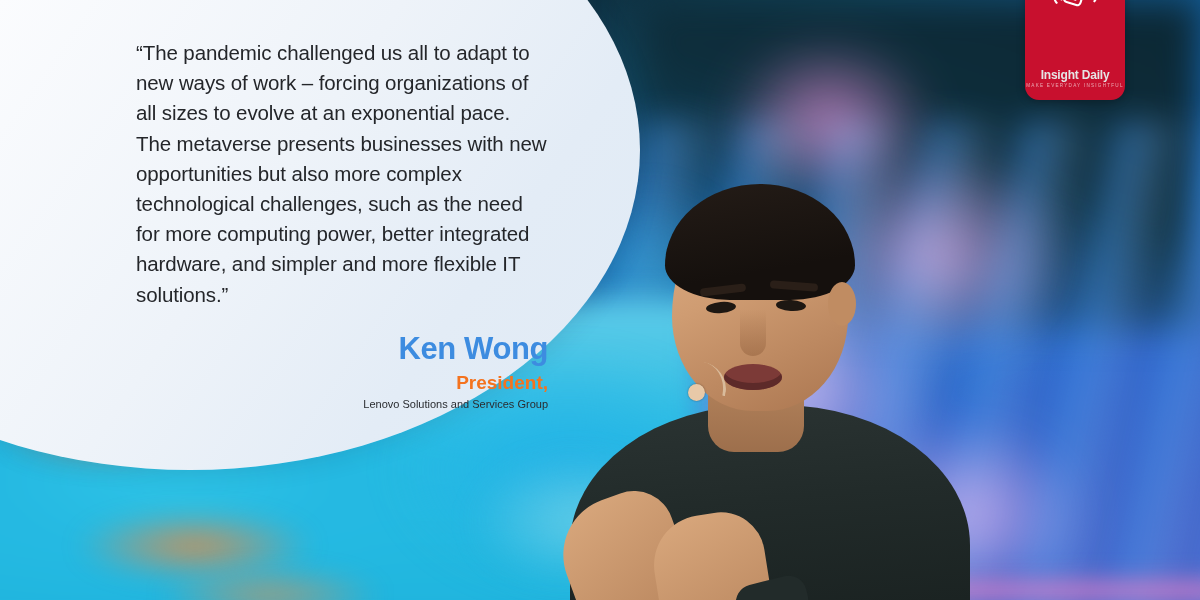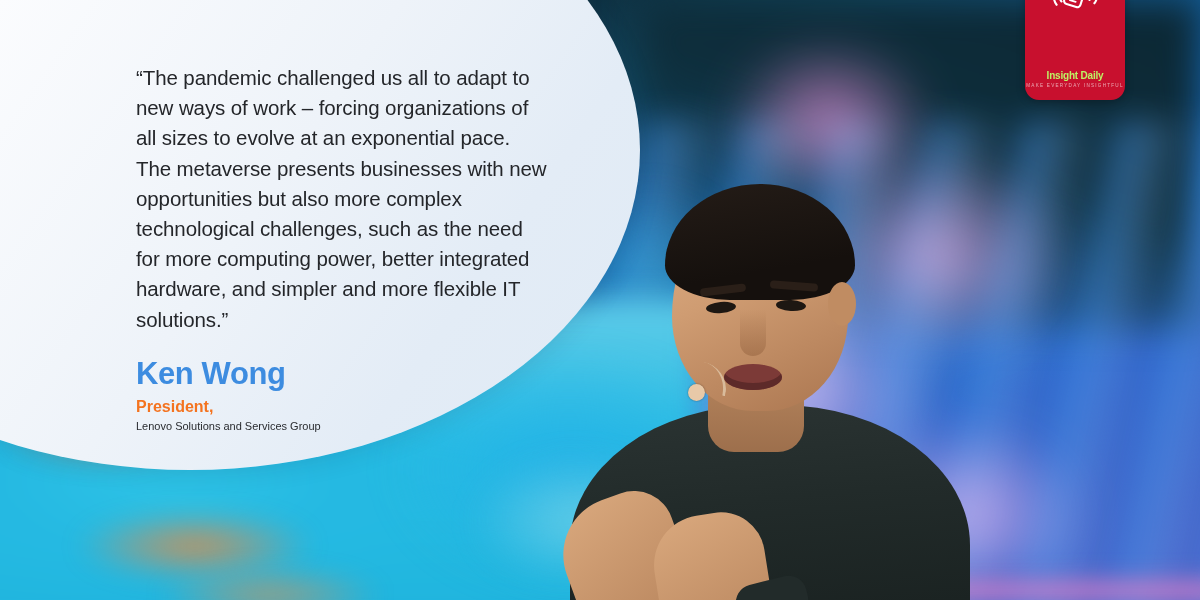--- a/index.html
+++ b/index.html
@@ -211,32 +211,31 @@
     width:412px;
   }
 
   .quote-text {
     font-size:20.5px;
     line-height:30.2px;
     color:#24262a;
     letter-spacing:-0.1px;
     font-weight:400;
     white-space:pre-line;
-    margin-top:25px;
-  }
-
-  .attr { margin-top:23px; }
+  }
+
+  .attr { margin-top:23px;text-align:right; }
   .attr-name {
     font-size:31px;
     font-weight:700;
     letter-spacing:-0.4px;
     line-height:1.05;
   }
   .attr-role {
-    font-size:16px;
+    font-size:19px;
     font-weight:700;
     margin-top:7px;
     line-height:1.2;
   }
   .attr-org {
     font-size:11px;
     font-weight:400;
     color:#2a2c30;
     margin-top:3px;
     line-height:1.2;
@@ -248,22 +247,22 @@
     right:75px; top:-22px;
     width:100px; height:122px;
     border-radius:0 0 14px 14px;
     display:flex; flex-direction:column;
     align-items:center; justify-content:flex-end;
     padding-bottom:11px;
     box-shadow:0 2px 8px rgba(0,0,0,.25);
   }
   .logo-mark { margin-bottom:7px; }
   .logo-name {
-    color:#bef264;
-    font-size:10px;
+    color:#e5e5e5;
+    font-size:12px;
     font-weight:700;
     letter-spacing:-0.2px;
     line-height:1;
     margin-top:43px;
   }
   .logo-tag {
     color:rgba(255,255,255,.62);
     font-size:4.6px;
     letter-spacing:1.25px;
     margin-top:3px;

